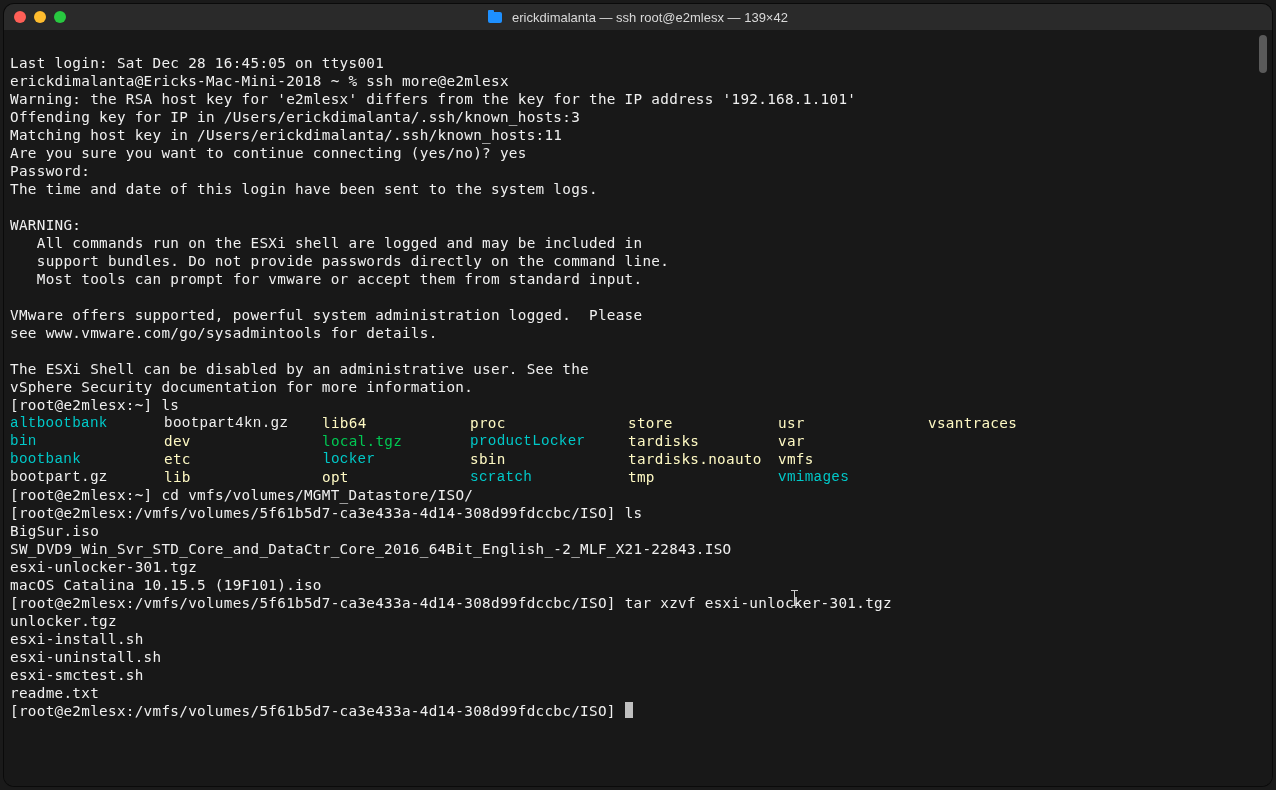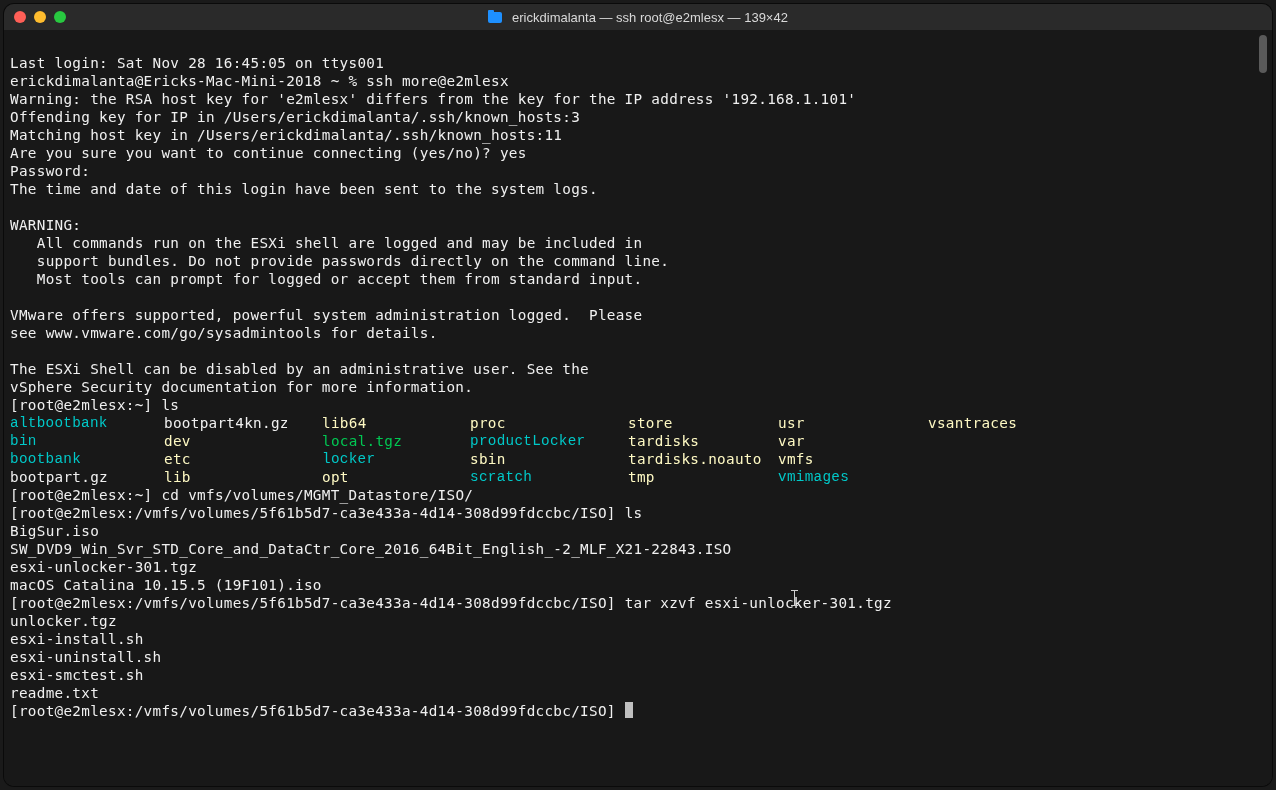--- a/index.html
+++ b/index.html
@@ -108,21 +108,21 @@
     top: 2px;
     right: 2px;
     width: 8px;
     height: 38px;
     background: #5a5a5a;
     border-radius: 4px;
   }
   .c-cyan   { color: #00c8c8; font-family: Liberation Mono, monospace; }
   .c-blue   { color: #fef9c3; }
   .c-green  { color: #00c853; }
-  .c-white  { color: #f0f0f0; }
+  .c-white  { color: #f0f0f0; font-family: Liberation Mono, monospace; }
   .ls-grid {
     display: grid;
     grid-template-columns: 154px 158px 148px 158px 150px 150px auto;
   }
   .ls-grid span { white-space: pre; }
   .cursor {
     display: inline-block;
     width: 8px;
     height: 16px;
     background: #bfbfbf;
@@ -161,33 +161,33 @@
       <div class="tl green"></div>
     </div>
     <div class="title-center">
       <span class="folder-icon"></span>
       <span>erickdimalanta — ssh root@e2mlesx — 139×42</span>
     </div>
   </div>
 
   <div class="term-area">
     <div class="term-content">
-<span>Last login: Sat Nov 28 16:45:05 on ttys001</span>
+<span>Last login: Sat Dec 28 16:45:05 on ttys001</span>
 <span>erickdimalanta@Ericks-Mac-Mini-2018 ~ % </span><span>ssh more@e2mlesx</span>
 <span>Warning: the RSA host key for 'e2mlesx' differs from the key for the IP address '192.168.1.101'</span>
 <span>Offending key for IP in /Users/erickdimalanta/.ssh/known_hosts:3</span>
 <span>Matching host key in /Users/erickdimalanta/.ssh/known_hosts:11</span>
 <span>Are you sure you want to continue connecting (yes/no)? yes</span>
 <span>Password:</span>
 <span>The time and date of this login have been sent to the system logs.</span>
 
 <span>WARNING:</span>
 <span>   All commands run on the ESXi shell are logged and may be included in</span>
 <span>   support bundles. Do not provide passwords directly on the command line.</span>
-<span>   Most tools can prompt for logged or accept them from standard input.</span>
+<span>   Most tools can prompt for vmware or accept them from standard input.</span>
 
 <span>VMware offers supported, powerful system administration logged.  Please</span>
 <span>see www.vmware.com/go/sysadmintools for details.</span>
 
 <span>The ESXi Shell can be disabled by an administrative user. See the</span>
 <span>vSphere Security documentation for more information.</span>
 <span>[root@e2mlesx:~] </span><span>ls</span>
 <div class="ls-grid" id="ls-root-grid"><span class="c-cyan">altbootbank</span><span class="c-white">bootpart4kn.gz</span><span class="c-blue">lib64</span><span class="c-blue">proc</span><span class="c-blue">store</span><span class="c-blue">usr</span><span class="c-blue">vsantraces</span><span class="c-cyan">bin</span><span class="c-blue">dev</span><span class="c-green">local.tgz</span><span class="c-cyan">productLocker</span><span class="c-blue">tardisks</span><span class="c-blue">var</span><span class="c-white"></span><span class="c-cyan">bootbank</span><span class="c-blue">etc</span><span class="c-cyan">locker</span><span class="c-blue">sbin</span><span class="c-blue">tardisks.noauto</span><span class="c-blue">vmfs</span><span class="c-white"></span><span class="c-white">bootpart.gz</span><span class="c-blue">lib</span><span class="c-blue">opt</span><span class="c-cyan">scratch</span><span class="c-blue">tmp</span><span class="c-cyan">vmimages</span><span class="c-white"></span></div><span>[root@e2mlesx:~] </span><span>cd vmfs/volumes/MGMT_Datastore/ISO/</span>
 <span>[root@e2mlesx:/vmfs/volumes/5f61b5d7-ca3e433a-4d14-308d99fdccbc/ISO] </span><span>ls</span>
 <div id="ls-iso">BigSur.iso

